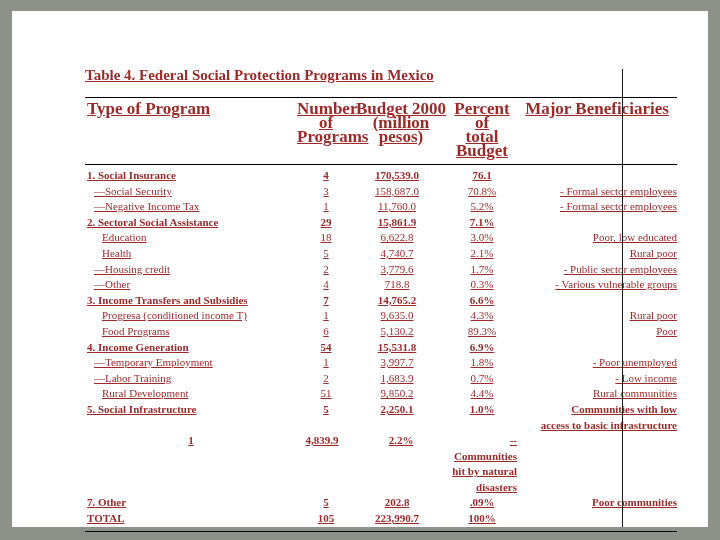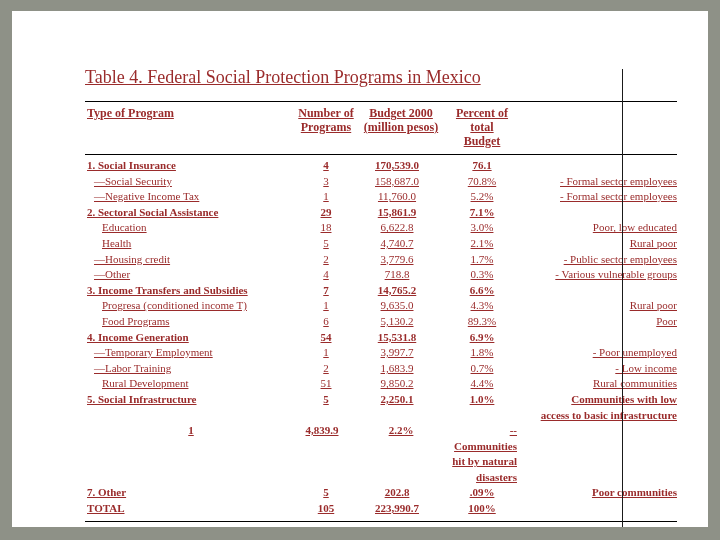--- a/index.html
+++ b/index.html
@@ -1,24 +1,24 @@
 <!DOCTYPE html>
 <html><head>
 <meta charset="utf-8">
 <style>
   html,body{margin:0;padding:0;}
   .screen{position:relative;width:720px;height:540px;background:#8e9187;overflow:hidden;
           font-family:"Liberation Serif",serif;}
   .slide{position:absolute;left:12px;top:11px;width:696px;height:516px;background:#ffffff;}
   .content{position:absolute;left:73px;top:56px;width:592px;color:#9a2b2b;}
-  .title{font-weight:normal;font-size:18px;text-decoration:underline;margin-bottom:13px;}
+  .title{font-weight:bold;font-size:15px;text-decoration:underline;margin-bottom:13px;}
   .table{width:100%;border-top:1.5px solid #000;}
   .thead{display:grid;grid-template-columns:212px 58px 92px 70px 160px;
          border-bottom:1.5px solid #000;padding:4px 0 6px 0;}
-  .hcell{font-weight:bold;font-size:12px;text-align:center;white-space:pre-line;line-height:14px;}
+  .hcell{font-weight:bold;font-size:17px;text-align:center;white-space:pre-line;line-height:14px;}
   .hcell .u{text-decoration:underline;}
   .hcell.first{text-align:left;padding-left:2px;}
   .tbody{border-bottom:1.5px solid #000;padding:3px 0 4px 0;}
   .trow{display:grid;grid-template-columns:212px 58px 92px 70px 160px;line-height:15.6px;
         font-size:11px;}
   .trow.bold{font-weight:bold;}
   .cell{min-height:15px;}
   .u{text-decoration:underline;}
   .c-name{padding-left:2px;}
   .indent1 .c-name{padding-left:9px;}
@@ -42,20 +42,21 @@
       <div class="table">
         <div class="thead">
           <div class="hcell first"><span class="u">Type of Program</span></div>
           <div class="hcell"><span class="u">Number of
 Programs</span></div>
           <div class="hcell"><span class="u">Budget 2000
 (million pesos)</span></div>
           <div class="hcell"><span class="u">Percent of
 total
 Budget</span></div>
+          <div class="hcell"><span class="u">Major Beneficiaries</span></div>
         </div>
         <div class="tbody" id="tbody">
             <div class="trow indent0 bold">
               <div class="cell c-name"><span class="u">1.  Social Insurance</span></div>
               <div class="cell c-num"><span class="u">4</span></div>
               <div class="cell c-budget"><span class="u">170,539.0</span></div>
               <div class="cell c-pct"><span class="u">76.1</span></div>
               <div class="cell c-ben"></div>
             </div>
             <div class="trow indent1">

